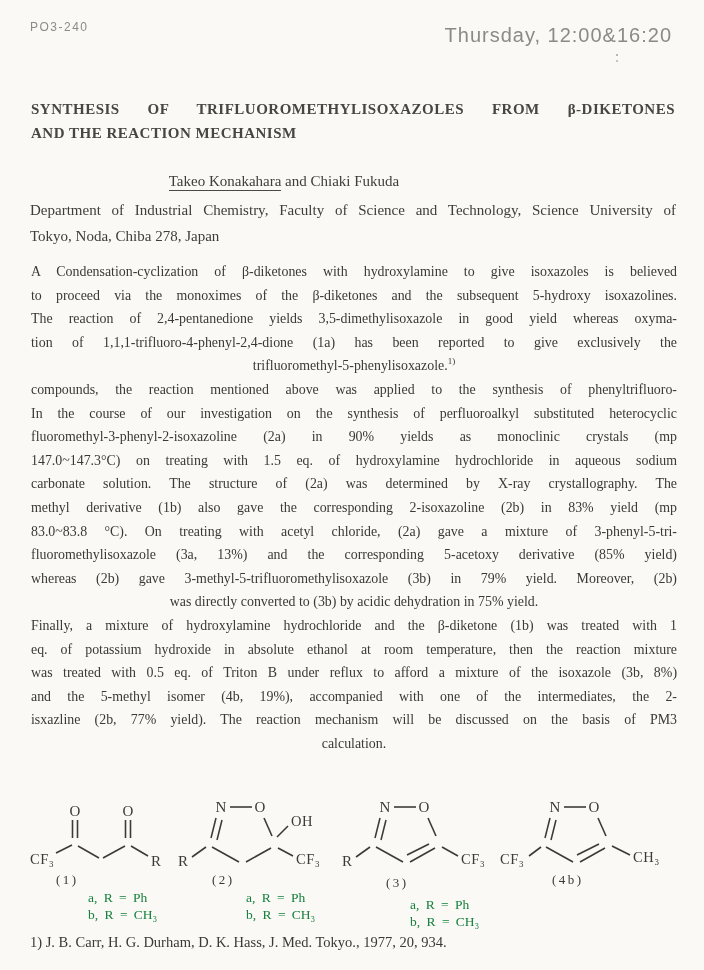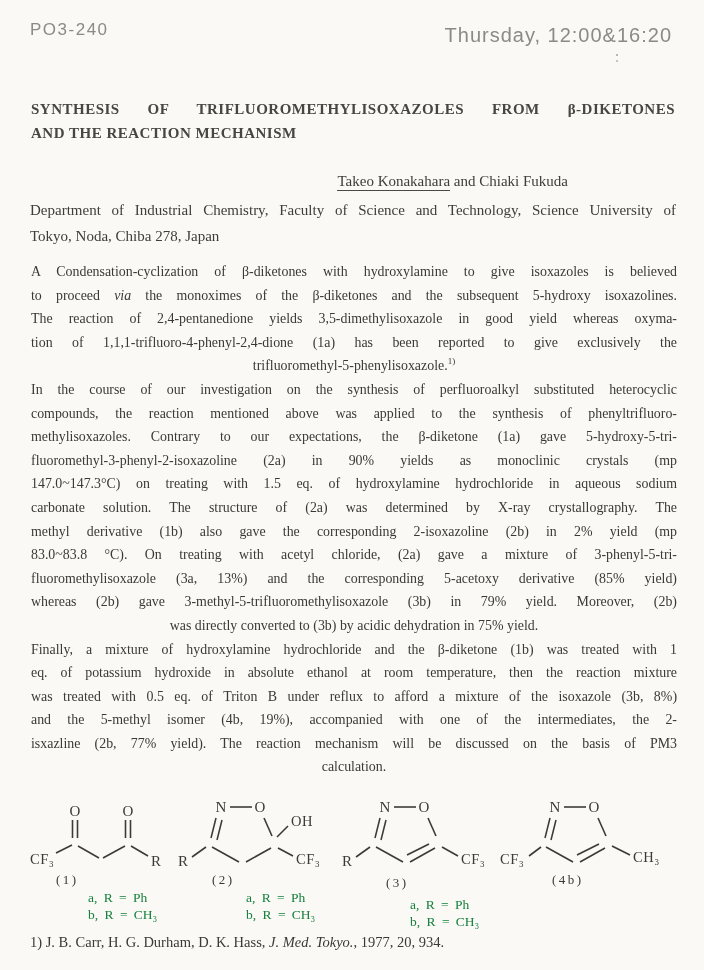--- a/index.html
+++ b/index.html
@@ -7,44 +7,44 @@
     width:704px;height:970px;
     background:#faf9f5;
     font-family:"Liberation Serif","DejaVu Serif",serif;
     color:#3a3935;
     position:relative;overflow:hidden;
   }
   .page{position:absolute;inset:0;}
   .header-code{
     position:absolute;left:30px;top:20px;
     font-family:"Liberation Sans","DejaVu Sans",sans-serif;
-    font-size:17px;color:#8a8a88;letter-spacing:1.5px;
+    font-size:12px;color:#8a8a88;letter-spacing:1.5px;
   }
   .header-session{
     position:absolute;right:32px;top:24px;
     font-family:"Liberation Sans","DejaVu Sans",sans-serif;
     font-size:20px;color:#8a8a88;letter-spacing:1px;
   }
   .artifact{
     position:absolute;left:616px;top:54px;width:2px;height:2px;
     background:#b8b8b5;box-shadow:0 6px 0 #c4c4c1;
   }
   .title{
     position:absolute;left:31px;top:97px;width:644px;
     font-weight:bold;font-size:15px;color:#474640;
     letter-spacing:0.5px;line-height:24px;
   }
   .j{text-align:justify;text-align-last:justify;}
   .authors{
     position:absolute;left:0;top:173px;width:568px;
-    text-align:right;font-size:15px;color:#3e3d38;
+    text-align:center;font-size:15px;color:#3e3d38;
   }
   .seg-u{border-bottom:1.2px solid #4a4944;padding-bottom:1px;}
   .seg-b{font-weight:normal;}
-  .seg-i{font-style:italic;}
+  .seg-i{}
   .seg-sup{vertical-align:super;font-size:9px;line-height:0;}
   .affil{
     position:absolute;left:30px;top:197px;width:646px;
     font-size:15px;line-height:26px;color:#3e3d38;
   }
   .body-text{
     position:absolute;left:31px;top:260px;width:646px;
     font-size:13.9px;color:#3a3935;
   }
   .line{height:23.6px;line-height:23.6px;overflow:hidden;text-align:center;}
@@ -86,27 +86,26 @@
     <div class="j">Department of Industrial Chemistry, Faculty of Science and Technology, Science University of</div>
     <div>Tokyo, Noda, Chiba 278, Japan</div>
   </div>
 
   <div class="body-text">
       <div class="line j"><span>A Condensation-cyclization of β-diketones with hydroxylamine to give isoxazoles is believed</span></div>
       <div class="line j"><span>to proceed </span><span class="seg-i">via</span><span> the monoximes of the β-diketones and the subsequent 5-hydroxy isoxazolines.</span></div>
       <div class="line j"><span>The reaction of 2,4-pentanedione yields 3,5-dimethylisoxazole in good yield whereas oxyma-</span></div>
       <div class="line j"><span>tion of 1,1,1-trifluoro-4-phenyl-2,4-dione (</span><span class="seg-b">1a</span><span>) has been reported to give exclusively the</span></div>
       <div class="line"><span>trifluoromethyl-5-phenylisoxazole.</span><span class="seg-sup">1)</span></div>
+      <div class="line j"><span>compounds, the reaction mentioned above was applied to the synthesis of phenyltrifluoro-</span></div>
       <div class="line j"><span>In the course of our investigation on the synthesis of perfluoroalkyl substituted heterocyclic</span></div>
-      <div class="line j"><span>compounds, the reaction mentioned above was applied to the synthesis of phenyltrifluoro-</span></div>
-      <div class="line j"><span>methylisoxazoles.  Contrary to our expectations, the β-diketone (</span><span class="seg-b">1a</span><span>) gave 5-hydroxy-5-tri-</span></div>
       <div class="line j"><span>fluoromethyl-3-phenyl-2-isoxazoline (</span><span class="seg-b">2a</span><span>) in 90% yields as monoclinic crystals (mp</span></div>
       <div class="line j"><span>147.0~147.3°C) on treating with 1.5 eq. of hydroxylamine hydrochloride in aqueous sodium</span></div>
       <div class="line j"><span>carbonate solution.  The structure of (</span><span class="seg-b">2a</span><span>) was determined by X-ray crystallography.  The</span></div>
-      <div class="line j"><span>methyl derivative (</span><span class="seg-b">1b</span><span>) also gave the corresponding 2-isoxazoline (</span><span class="seg-b">2b</span><span>) in 2% yield (mp</span></div>
+      <div class="line j"><span>methyl derivative (</span><span class="seg-b">1b</span><span>) also gave the corresponding 2-isoxazoline (</span><span class="seg-b">2b</span><span>) in 83% yield (mp</span></div>
       <div class="line j"><span>83.0~83.8 °C).  On treating with acetyl chloride, (</span><span class="seg-b">2a</span><span>) gave a mixture of 3-phenyl-5-tri-</span></div>
       <div class="line j"><span>fluoromethylisoxazole (</span><span class="seg-b">3a</span><span>, 13%) and the corresponding 5-acetoxy derivative (85% yield)</span></div>
       <div class="line j"><span>whereas (</span><span class="seg-b">2b</span><span>) gave 3-methyl-5-trifluoromethylisoxazole (</span><span class="seg-b">3b</span><span>) in 79% yield.  Moreover, (</span><span class="seg-b">2b</span><span>)</span></div>
       <div class="line"><span>was directly converted to (</span><span class="seg-b">3b</span><span>) by acidic dehydration in 75% yield.</span></div>
       <div class="line j"><span>Finally, a mixture of hydroxylamine hydrochloride and the β-diketone (</span><span class="seg-b">1b</span><span>) was treated with 1</span></div>
       <div class="line j"><span>eq. of potassium hydroxide in absolute ethanol at room temperature, then the reaction mixture</span></div>
       <div class="line j"><span>was treated with 0.5 eq. of Triton B under reflux to afford a mixture of the isoxazole (</span><span class="seg-b">3b</span><span>, 8%)</span></div>
       <div class="line j"><span>and the 5-methyl isomer (</span><span class="seg-b">4b</span><span>, 19%), accompanied with one of the intermediates, the 2-</span></div>
       <div class="line j"><span>isxazline (</span><span class="seg-b">2b</span><span>, 77% yield).  The reaction mechanism will be discussed on the basis of PM3</span></div>
       <div class="line"><span>calculation.</span></div>

